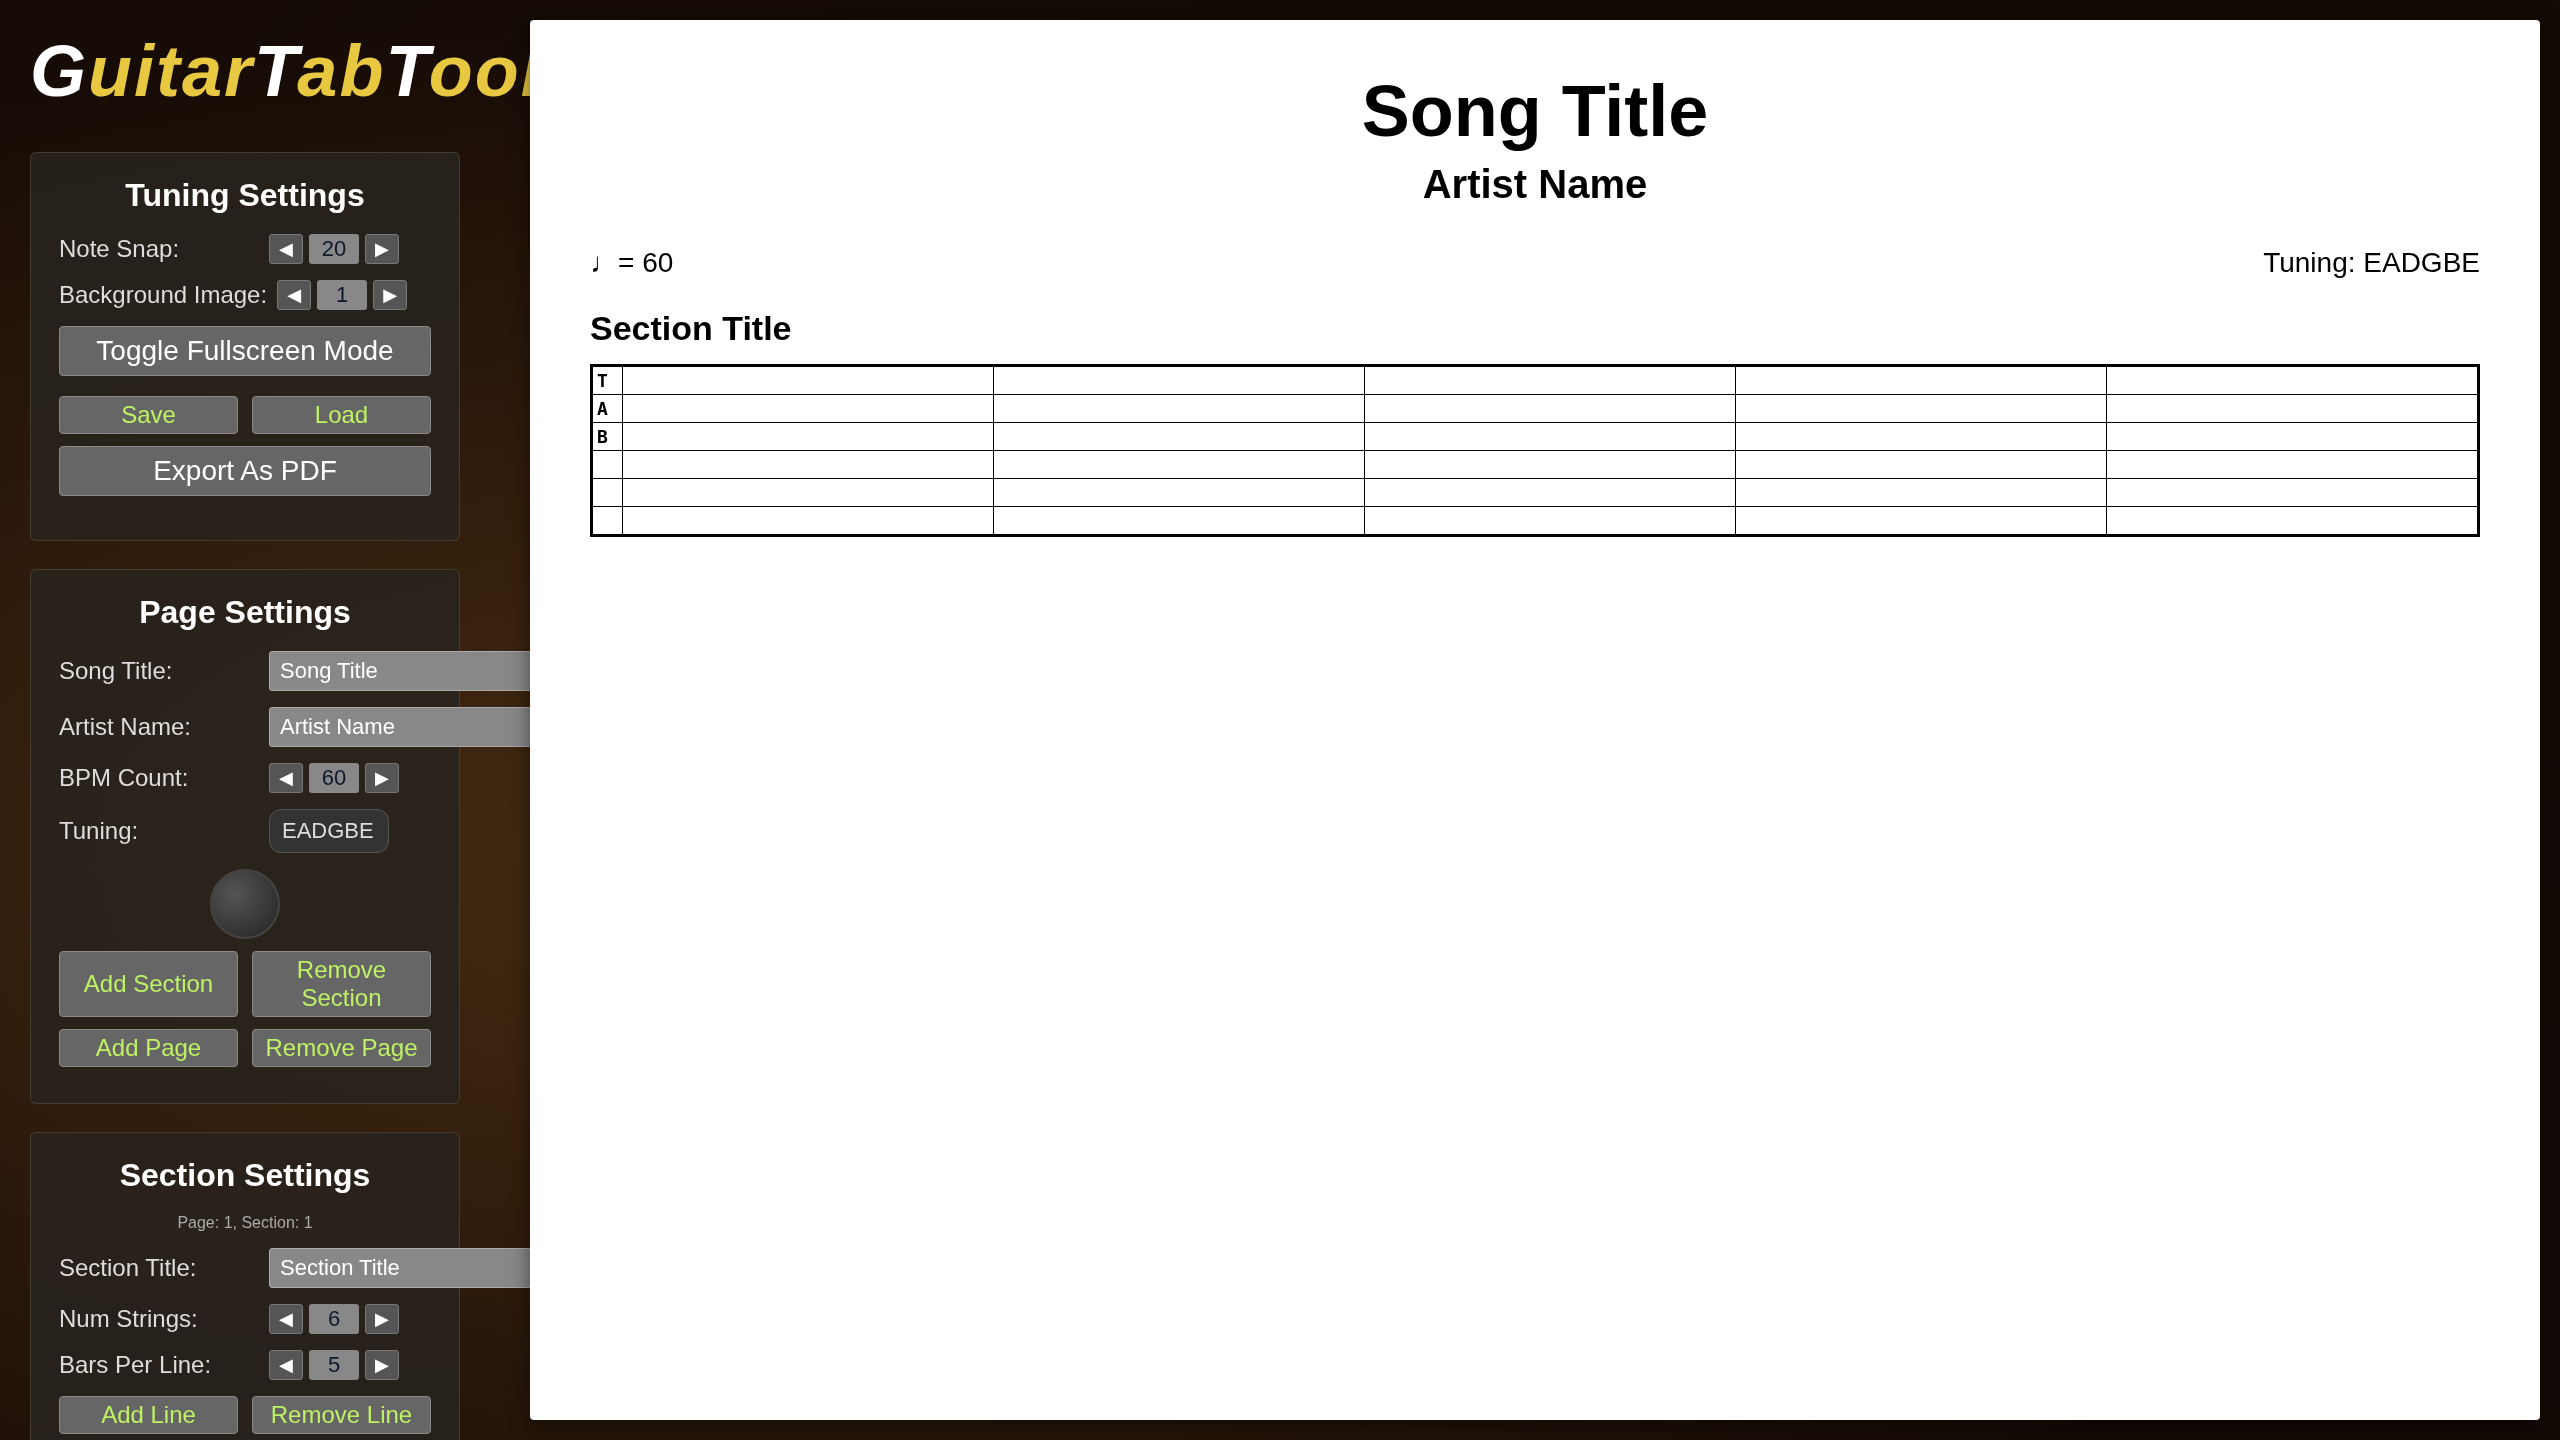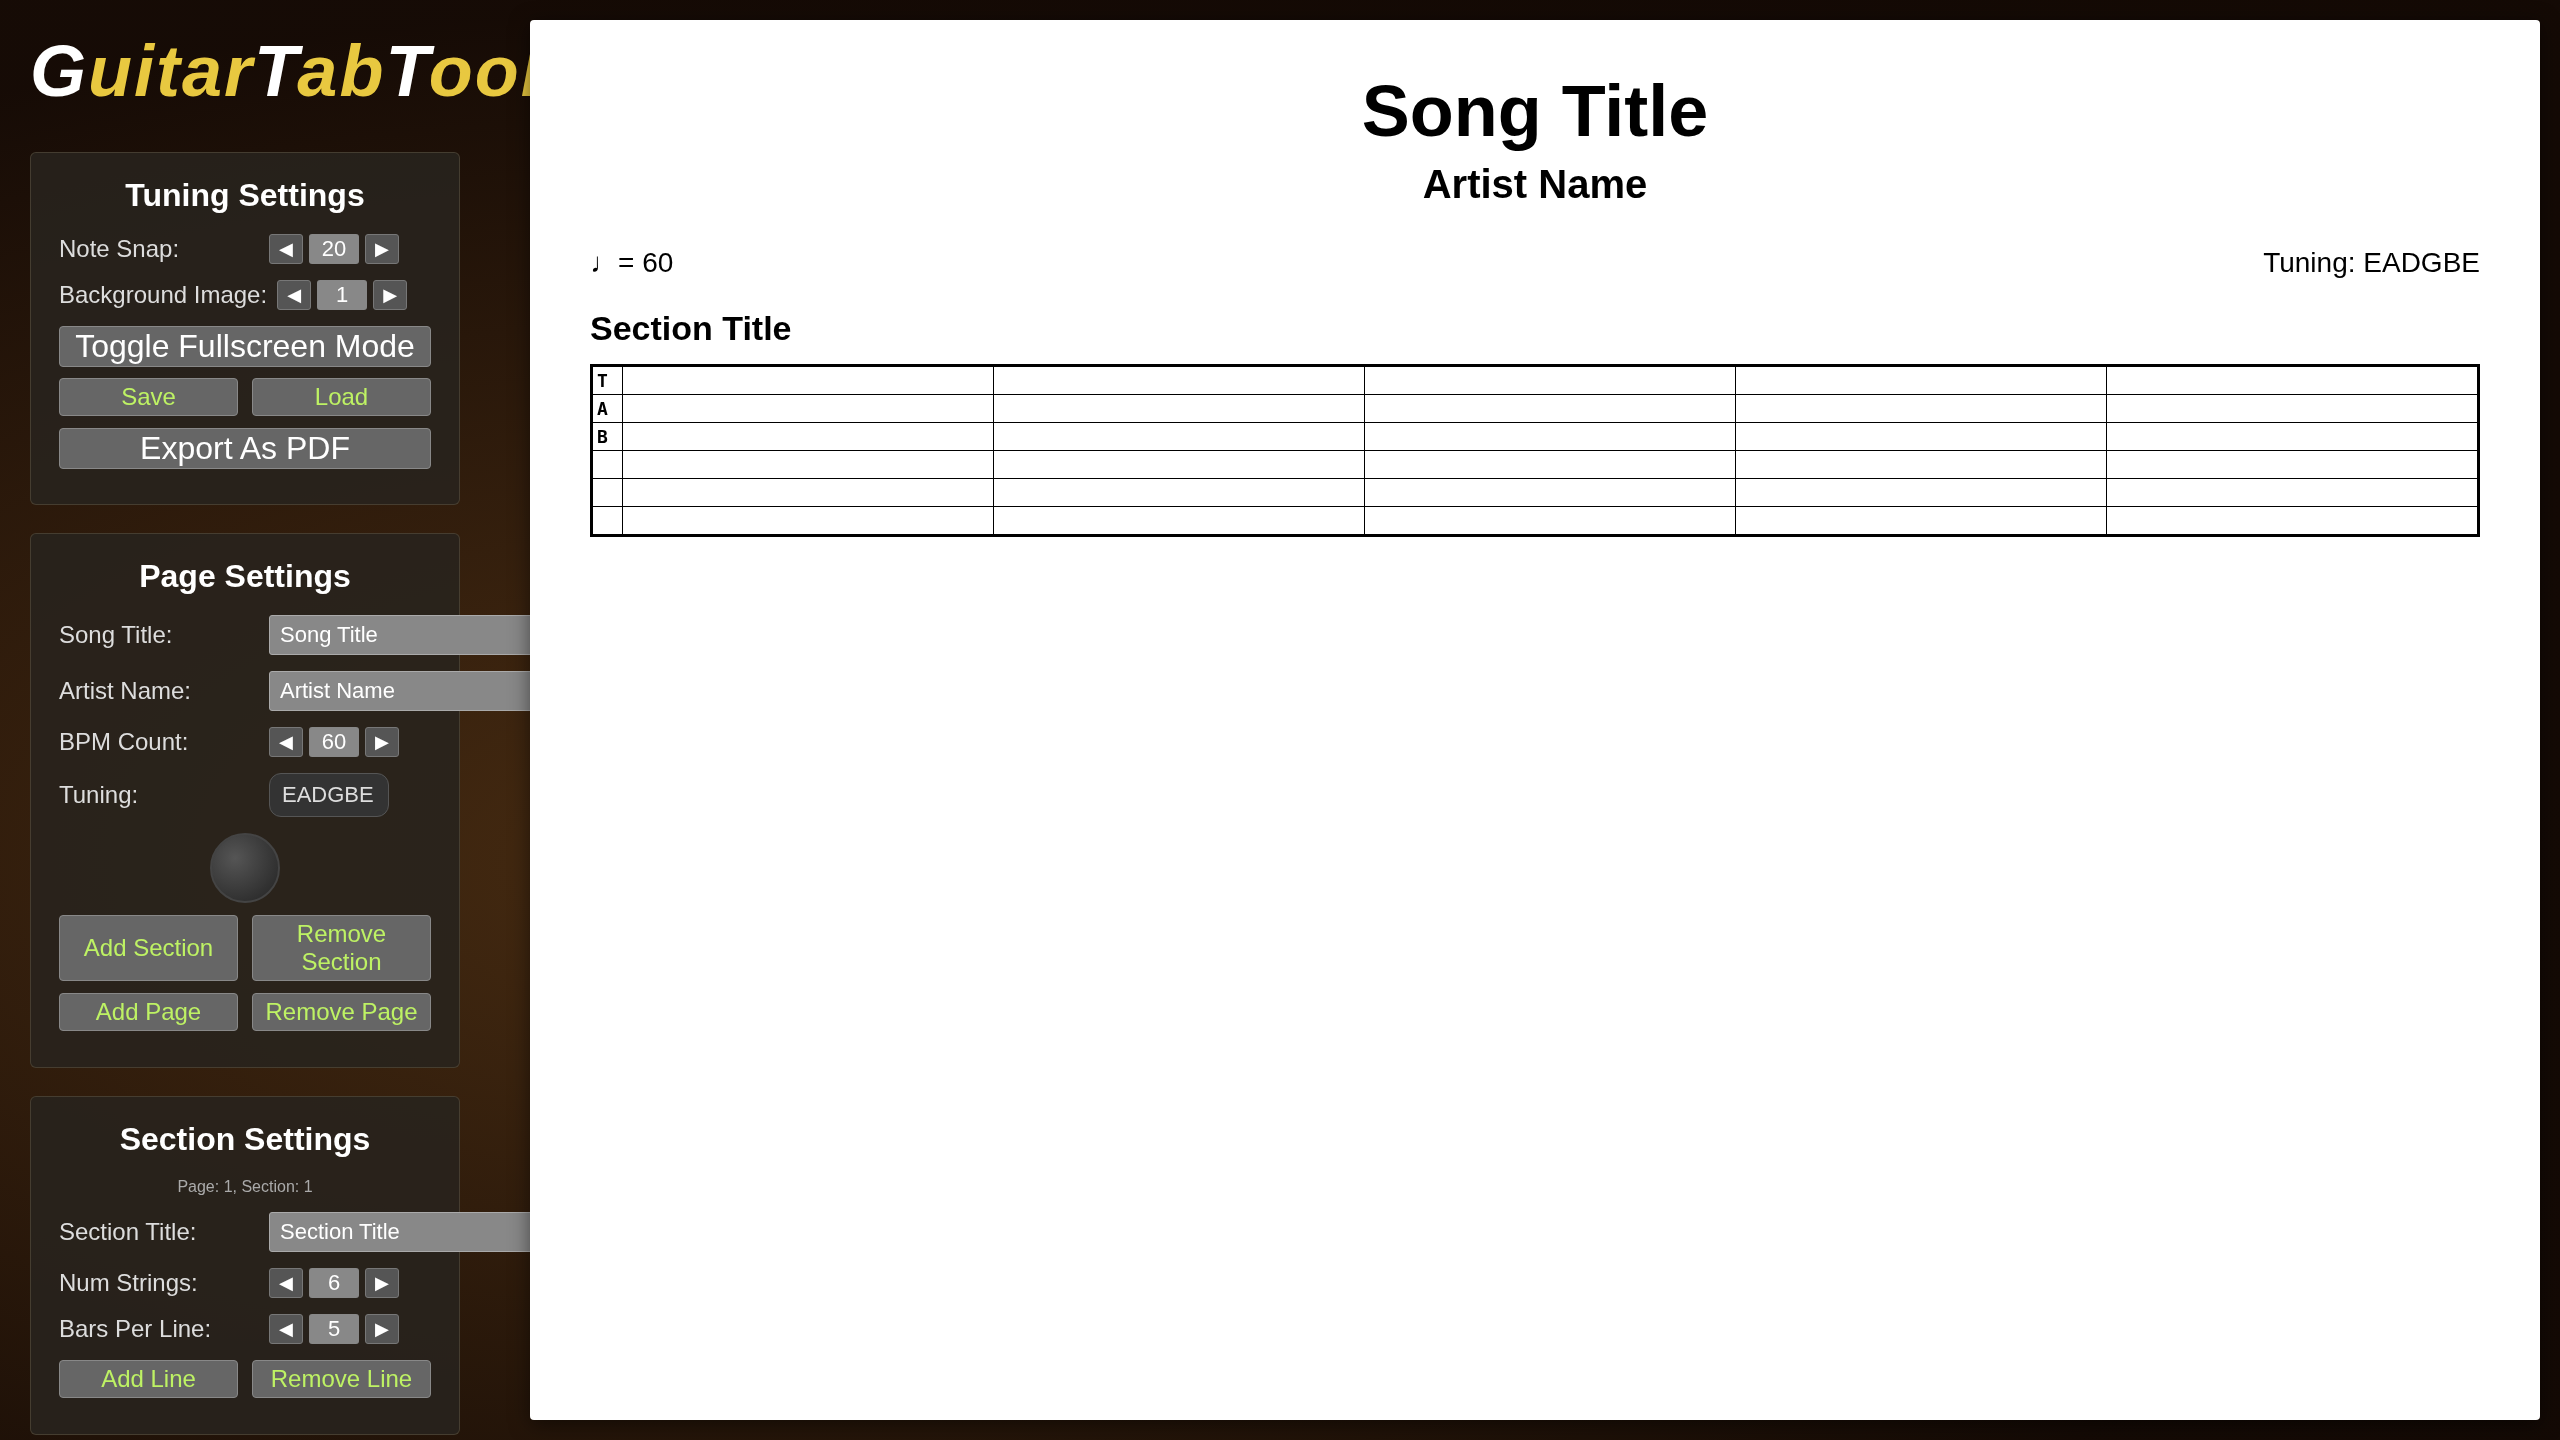--- a/index.html
+++ b/index.html
@@ -89,41 +89,41 @@
       cursor: pointer;
       font-size: 18px;
       display: flex;
       align-items: center;
       justify-content: center;
       border-radius: 3px;
     }
 
     .stepper-value {
       background: #888;
-      color: #ffffff;
+      color: #0f172a;
       min-width: 50px;
       height: 30px;
       display: flex;
       align-items: center;
       justify-content: center;
       font-size: 22px;
       border-radius: 3px;
       padding: 0 8px;
     }
 
     .full-btn {
       background: #666;
       border: 1px solid #888;
       color: white;
       width: 100%;
-      padding: 1px;
-      font-size: 32px;
+      padding: 8px;
+      font-size: 28px;
       cursor: pointer;
       border-radius: 4px;
-      margin-bottom: 11px;
+      margin-bottom: 20px;
       text-align: center;
     }
 
     .btn-row {
       display: flex;
       gap: 14px;
       margin-bottom: 12px;
     }
 
     .half-btn {

